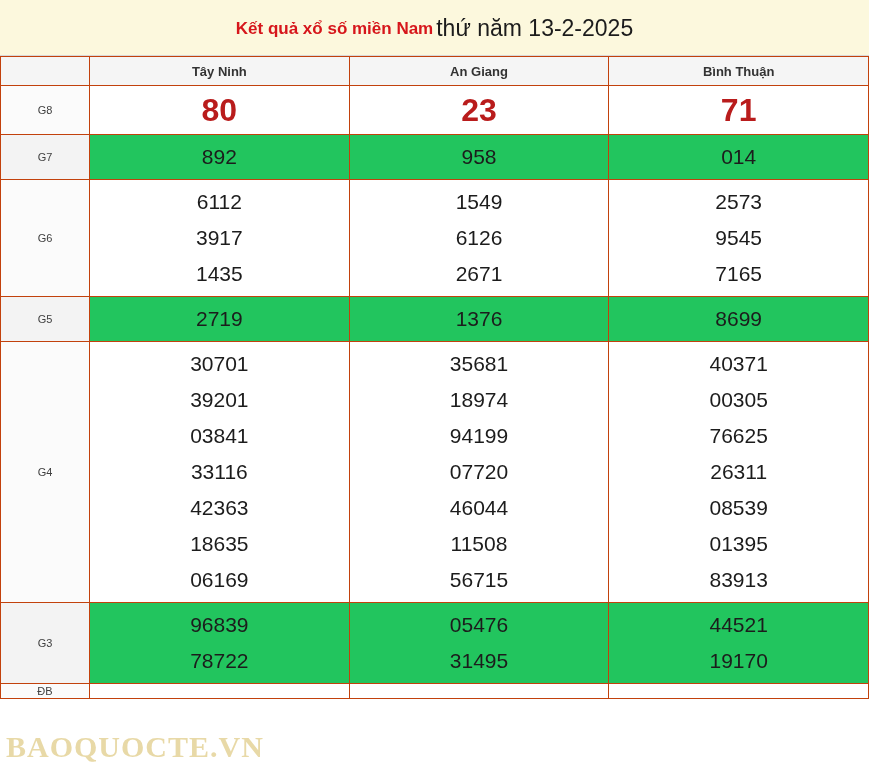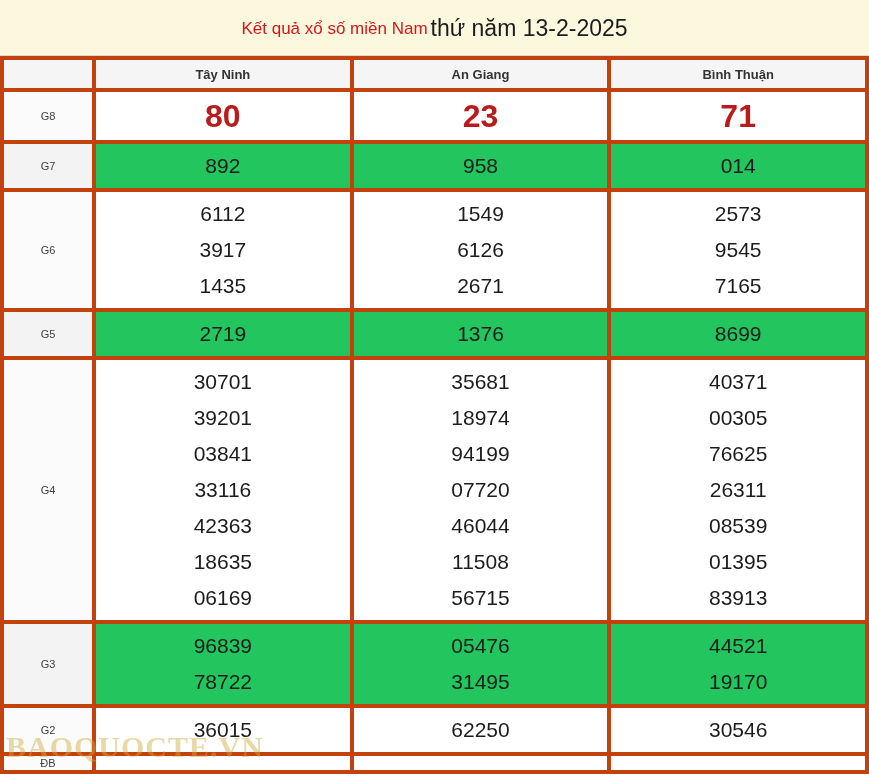--- a/index.html
+++ b/index.html
@@ -31,37 +31,37 @@
     box-sizing: border-box;
   }
   .header-title {
     font-size: 23px;
     line-height: 26px;
     white-space: nowrap;
   }
   .header-title .red {
     color: #d6161b;
     font-size: 17px;
-    font-weight: normal;
+    font-weight: bold;
     vertical-align: middle;
   }
   .header-title .dark {
     color: #1c1c1c;
     font-size: 23px;
     vertical-align: middle;
     margin-left: 3px;
   }
   
   table.result {
     border-collapse: collapse;
     width: 869px;
     table-layout: fixed;
   }
   table.result th, table.result td {
-    border: 4px solid #c2410c;
+    border: 1px solid #c2410c;
     text-align: center;
     vertical-align: middle;
   }
   table.result th {
     background: #f5f5f5;
     font-size: 13px;
     font-weight: bold;
     color: #333;
     height: 28px;
     padding: 0;
@@ -226,32 +226,20 @@
           </td>
           <td class="nums">
             <span class="num">05476</span>
             <span class="num">31495</span>
           </td>
           <td class="nums">
             <span class="num">44521</span>
             <span class="num">19170</span>
           </td>
         </tr>
-        <tr>
-          <td class="label">G2</td>
-          <td class="nums">
-            <span class="num">36015</span>
-          </td>
-          <td class="nums">
-            <span class="num">62250</span>
-          </td>
-          <td class="nums">
-            <span class="num">30546</span>
-          </td>
-        </tr>
         <tr class="row-db">
           <td class="label">ĐB</td>
           <td class="nums"></td>
           <td class="nums"></td>
           <td class="nums"></td>
         </tr>
       </tbody>
   </table>
 
   <div class="watermark">BAOQUOCTE.VN</div>

